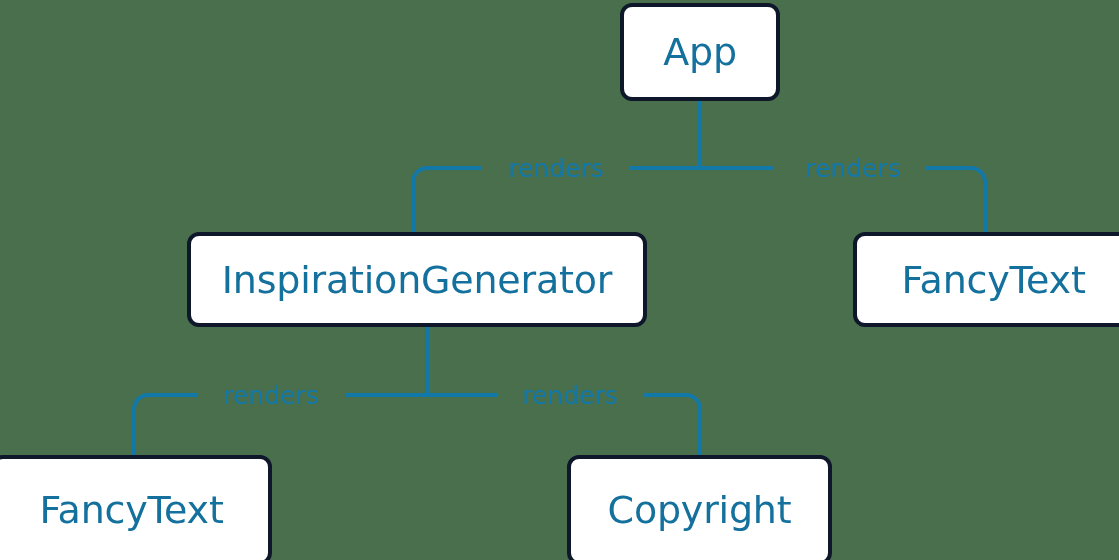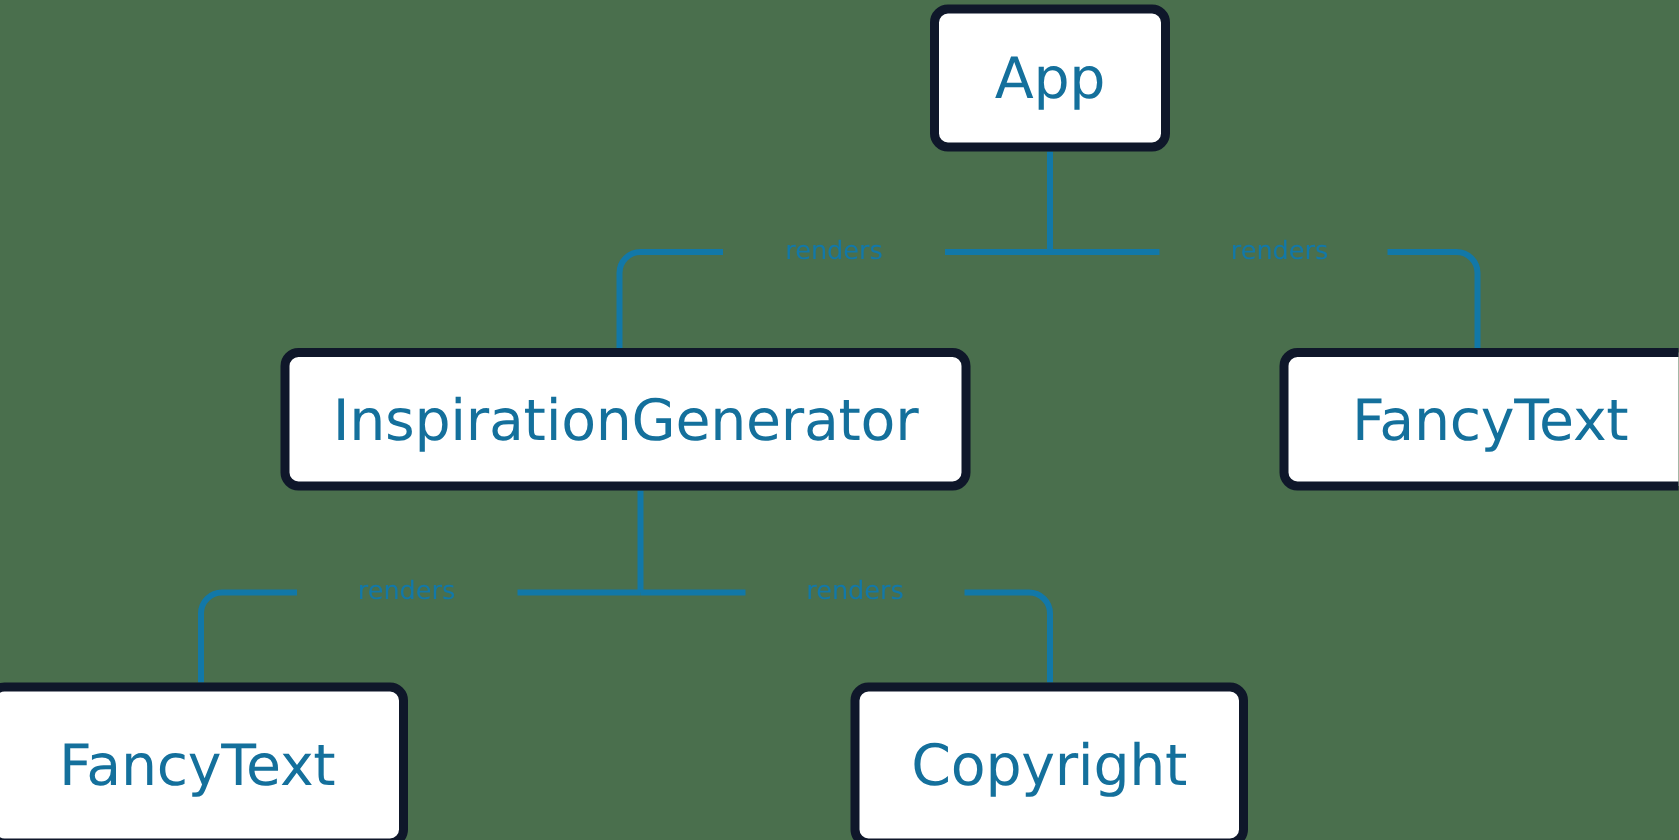--- a/index.html
+++ b/index.html
@@ -24,39 +24,39 @@
     position: absolute;
     top: 0;
     left: 0;
     width: 1119px;
     height: 560px;
   }
   .node {
     position: absolute;
     box-sizing: border-box;
     background: #ffffff;
-    border: 6px solid #0f172a;
+    border: 4px solid #0f172a;
     border-radius: 12px;
     display: flex;
     align-items: center;
     justify-content: center;
     z-index: 2;
   }
   .node-label {
     color: #14709c;
     font-size: 38px;
     font-weight: 400;
     line-height: 1;
     letter-spacing: -0.2px;
     white-space: nowrap;
   }
   .edge-label {
     position: absolute;
     color: #1278a8;
-    font-size: 17px;
+    font-size: 25px;
     font-weight: 400;
     line-height: 1;
     white-space: nowrap;
     transform: translate(-50%, -50%);
     z-index: 3;
     background: transparent;
   }
 </style>
 </head>
 <body>

